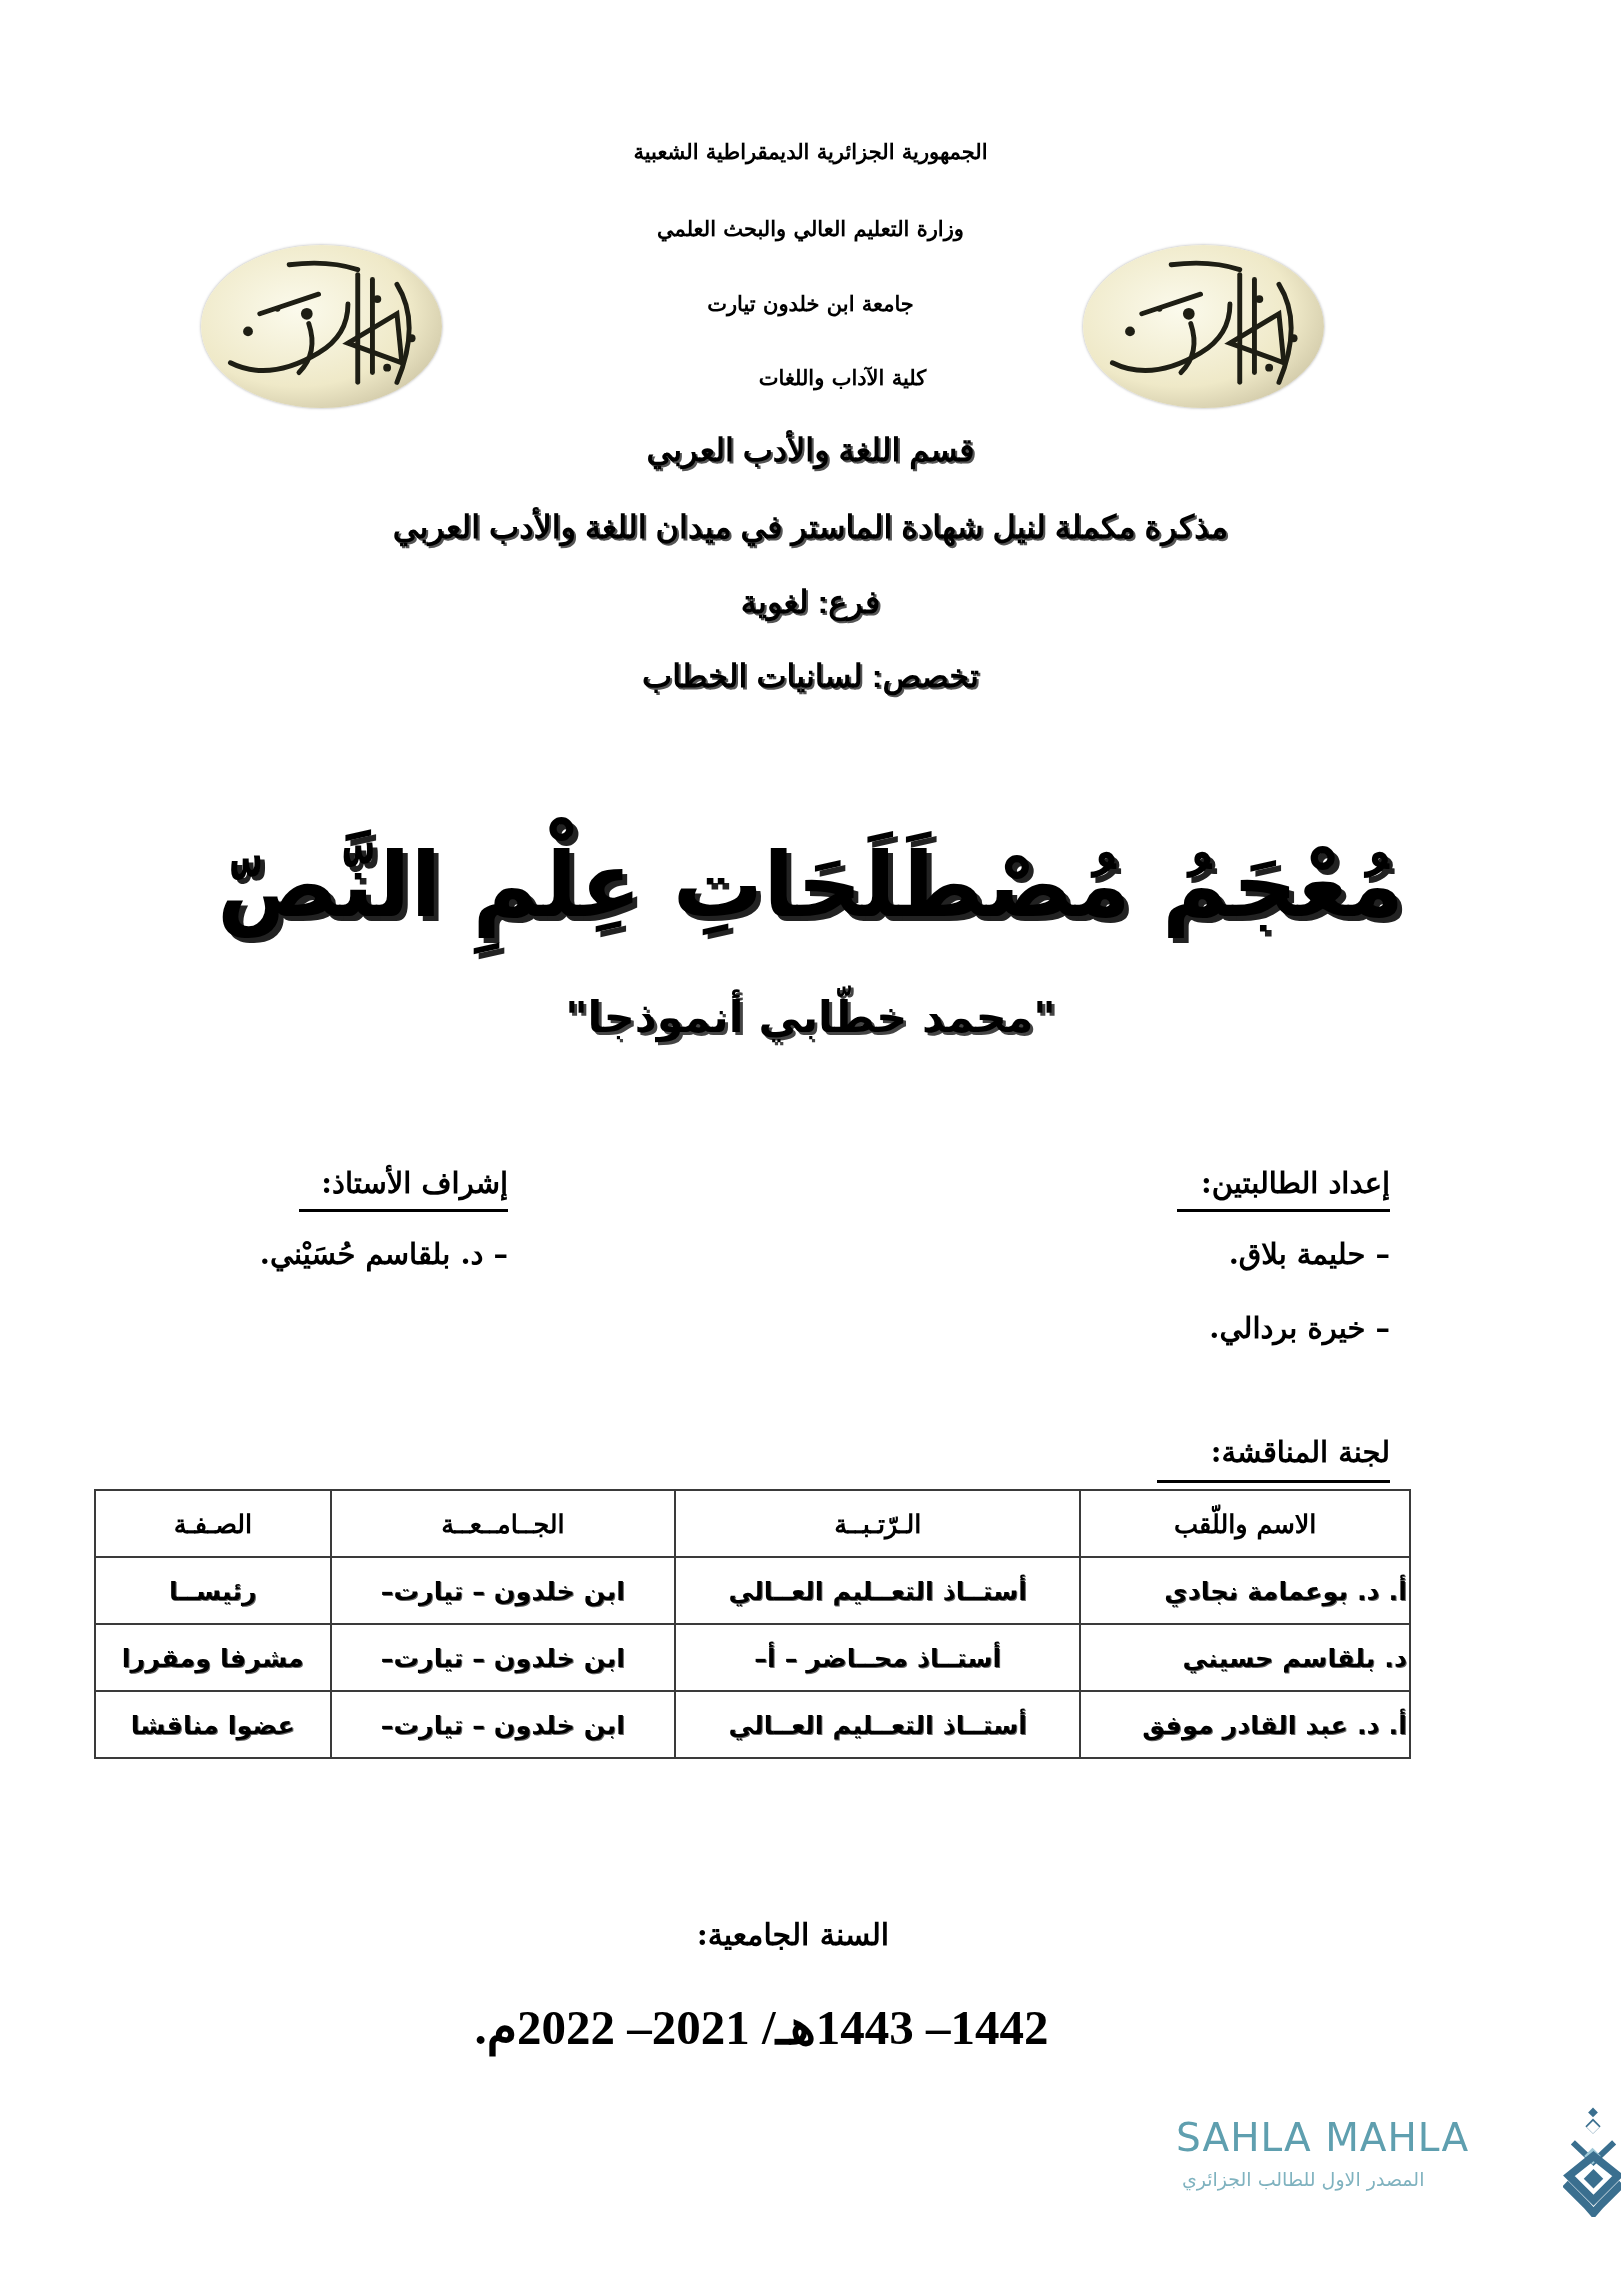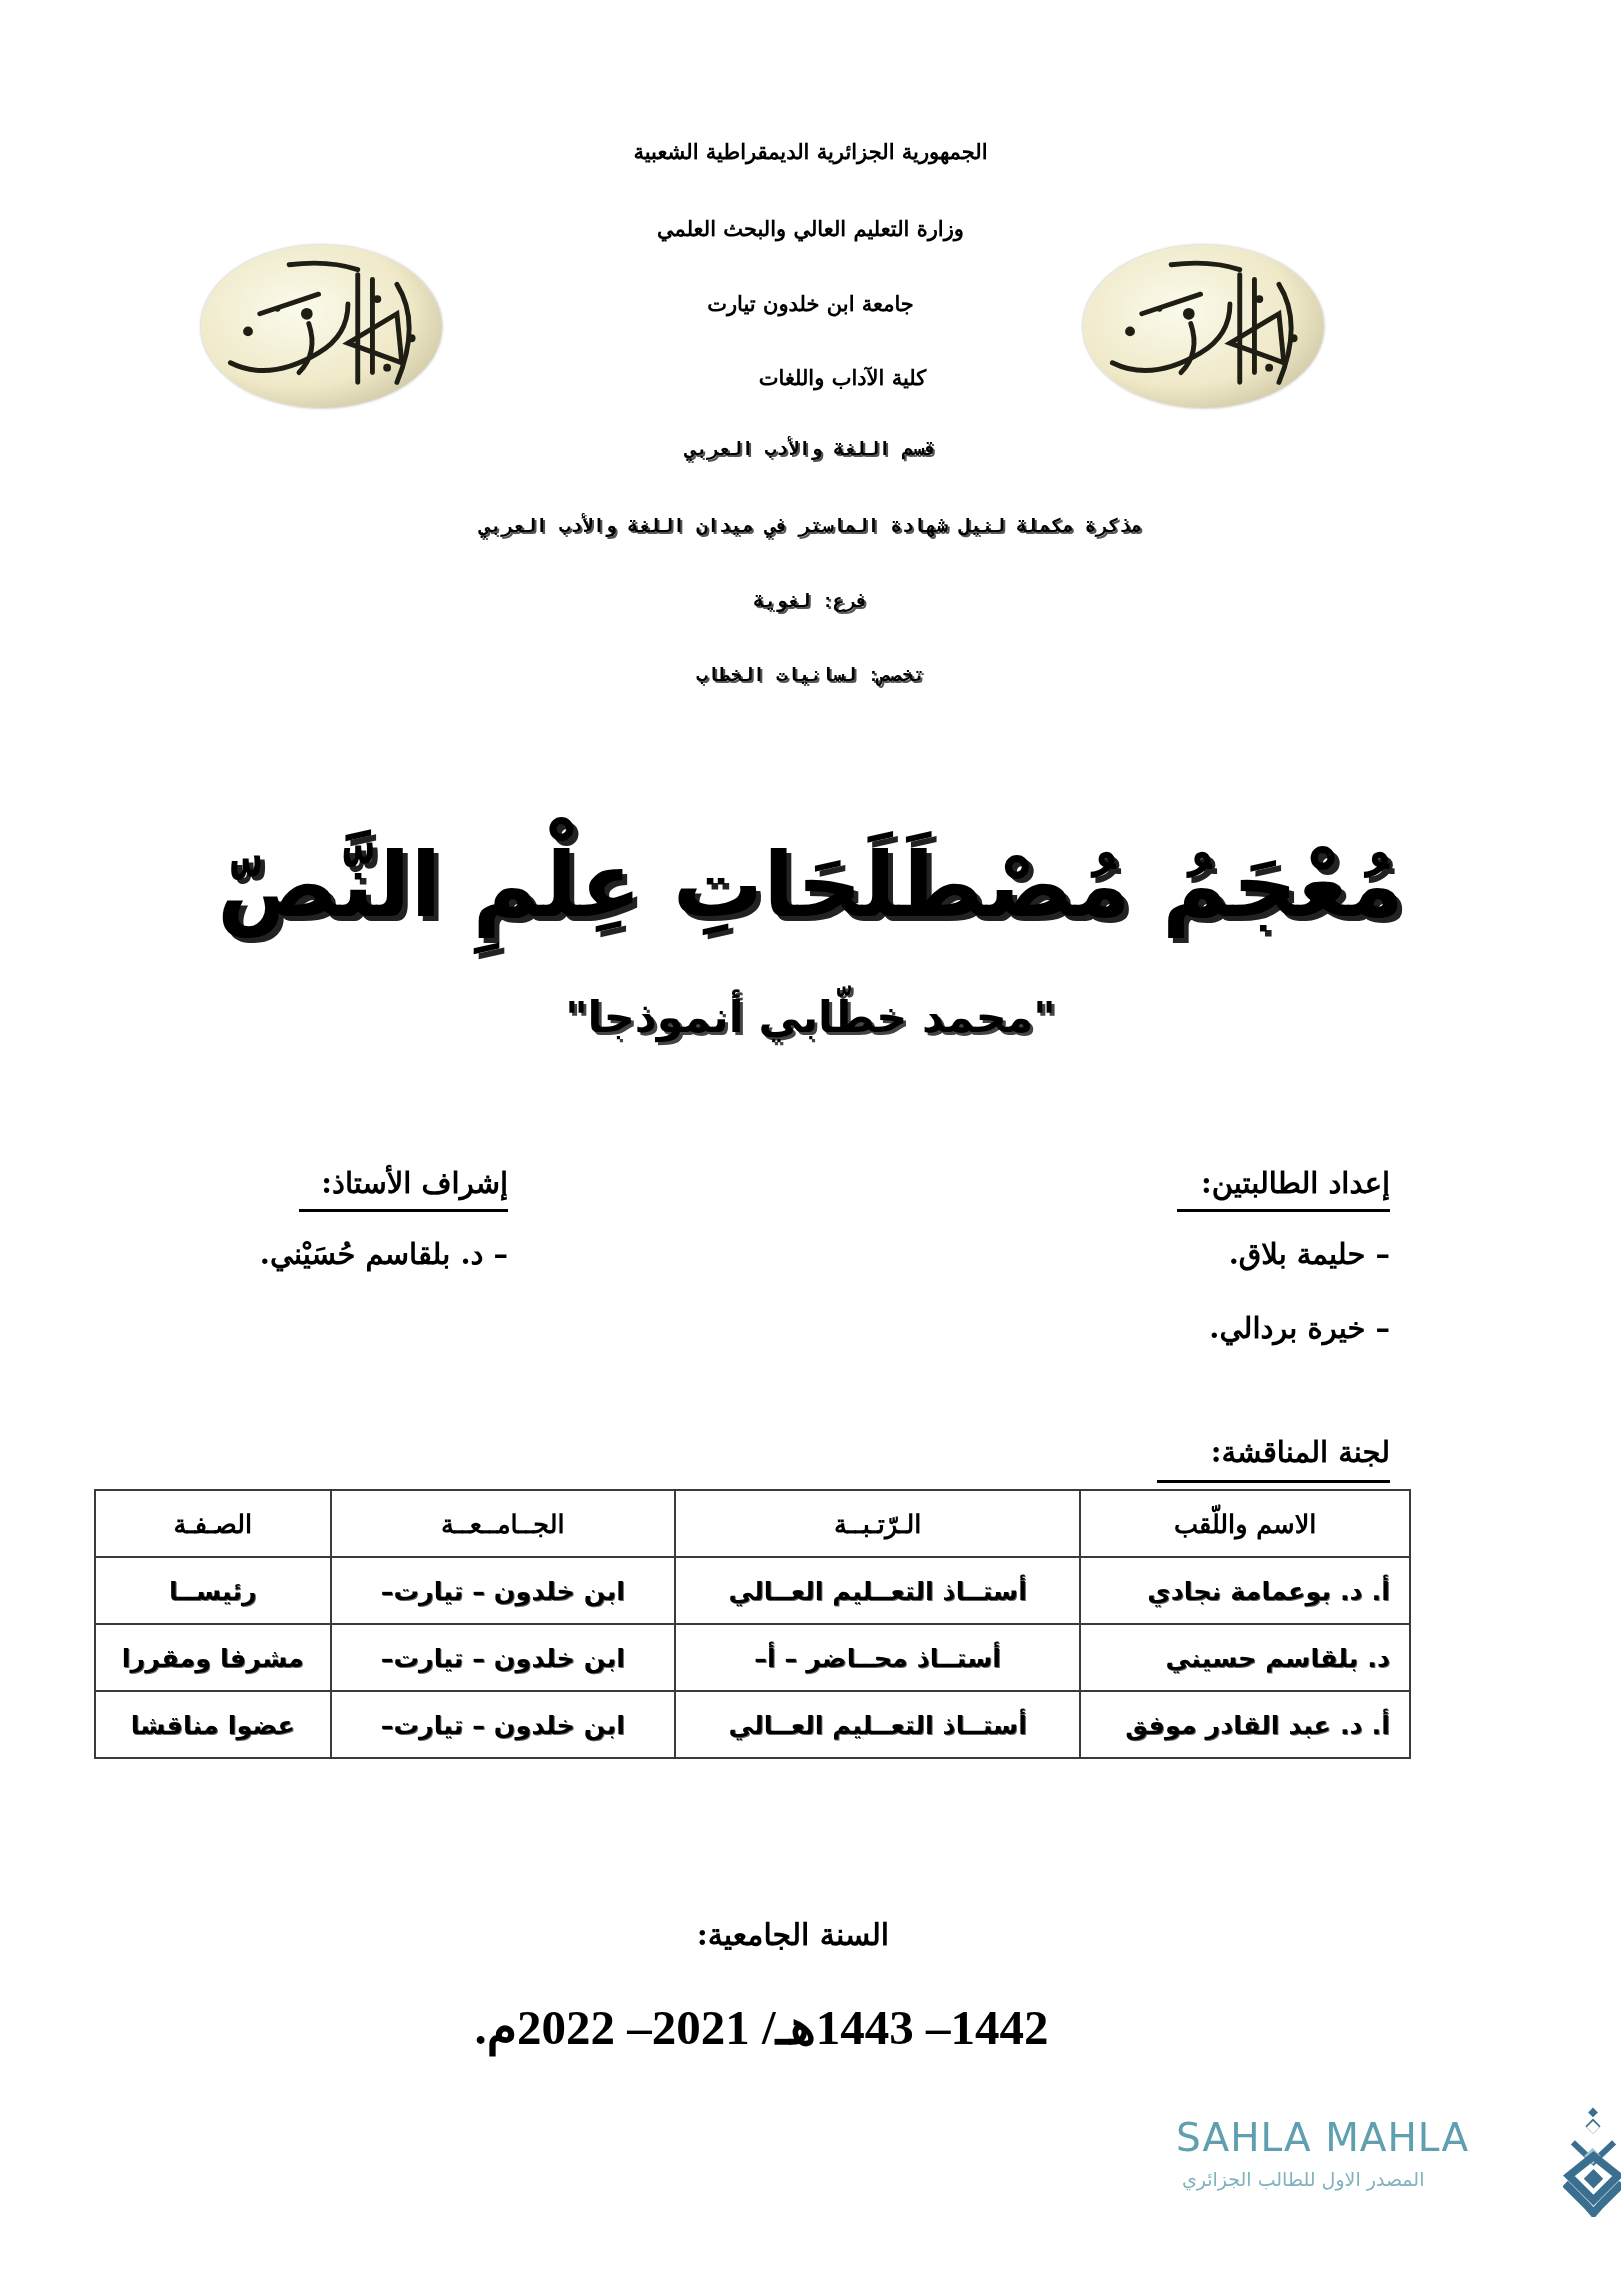--- a/index.html
+++ b/index.html
@@ -23,23 +23,23 @@
       direction: rtl;
       white-space: nowrap;
     }
     .hdr-serif {
       font-family: "DejaVu Serif", "Liberation Serif", serif;
       font-weight: bold;
       font-size: 21px;
       line-height: 39px;
     }
     .hdr-bold {
-      font-family: Liberation Mono, monospace;
-      font-weight: bold;
-      font-size: 19px;
+      font-family: Liberation Sans, sans-serif;
+      font-weight: bold;
+      font-size: 32px;
       line-height: 39px;
       text-shadow: 2px 2px 0 #555555;
     }
     .title {
       font-family: "DejaVu Sans", "Liberation Sans", sans-serif;
       font-weight: bold;
       font-size: 90px;
       line-height: 127px;
       text-shadow: 4.9px 4.9px 0 #222222;
       letter-spacing: 2px;
@@ -109,21 +109,21 @@
     }
     table.committee th {
       font-family: "DejaVu Serif", "Liberation Serif", serif;
       font-weight: bold;
       letter-spacing: 2.9px;
     }
     table.committee td {
       font-family: "DejaVu Sans", "Liberation Sans", sans-serif;
       text-shadow: 1px 1px 0 #666666;
     }
-    table.committee td.name-cell { text-align: right; padding-right: 19px; }
+    table.committee td.name-cell { text-align: right; padding-right: 2px; }
     .year-label {
       font-family: "DejaVu Serif", "Liberation Serif", serif;
       font-weight: bold;
       font-size: 30px;
       line-height: 43px;
     }
     .year-value {
       font-family: "Liberation Serif", "DejaVu Serif", serif;
       font-weight: bold;
       font-size: 49px;

